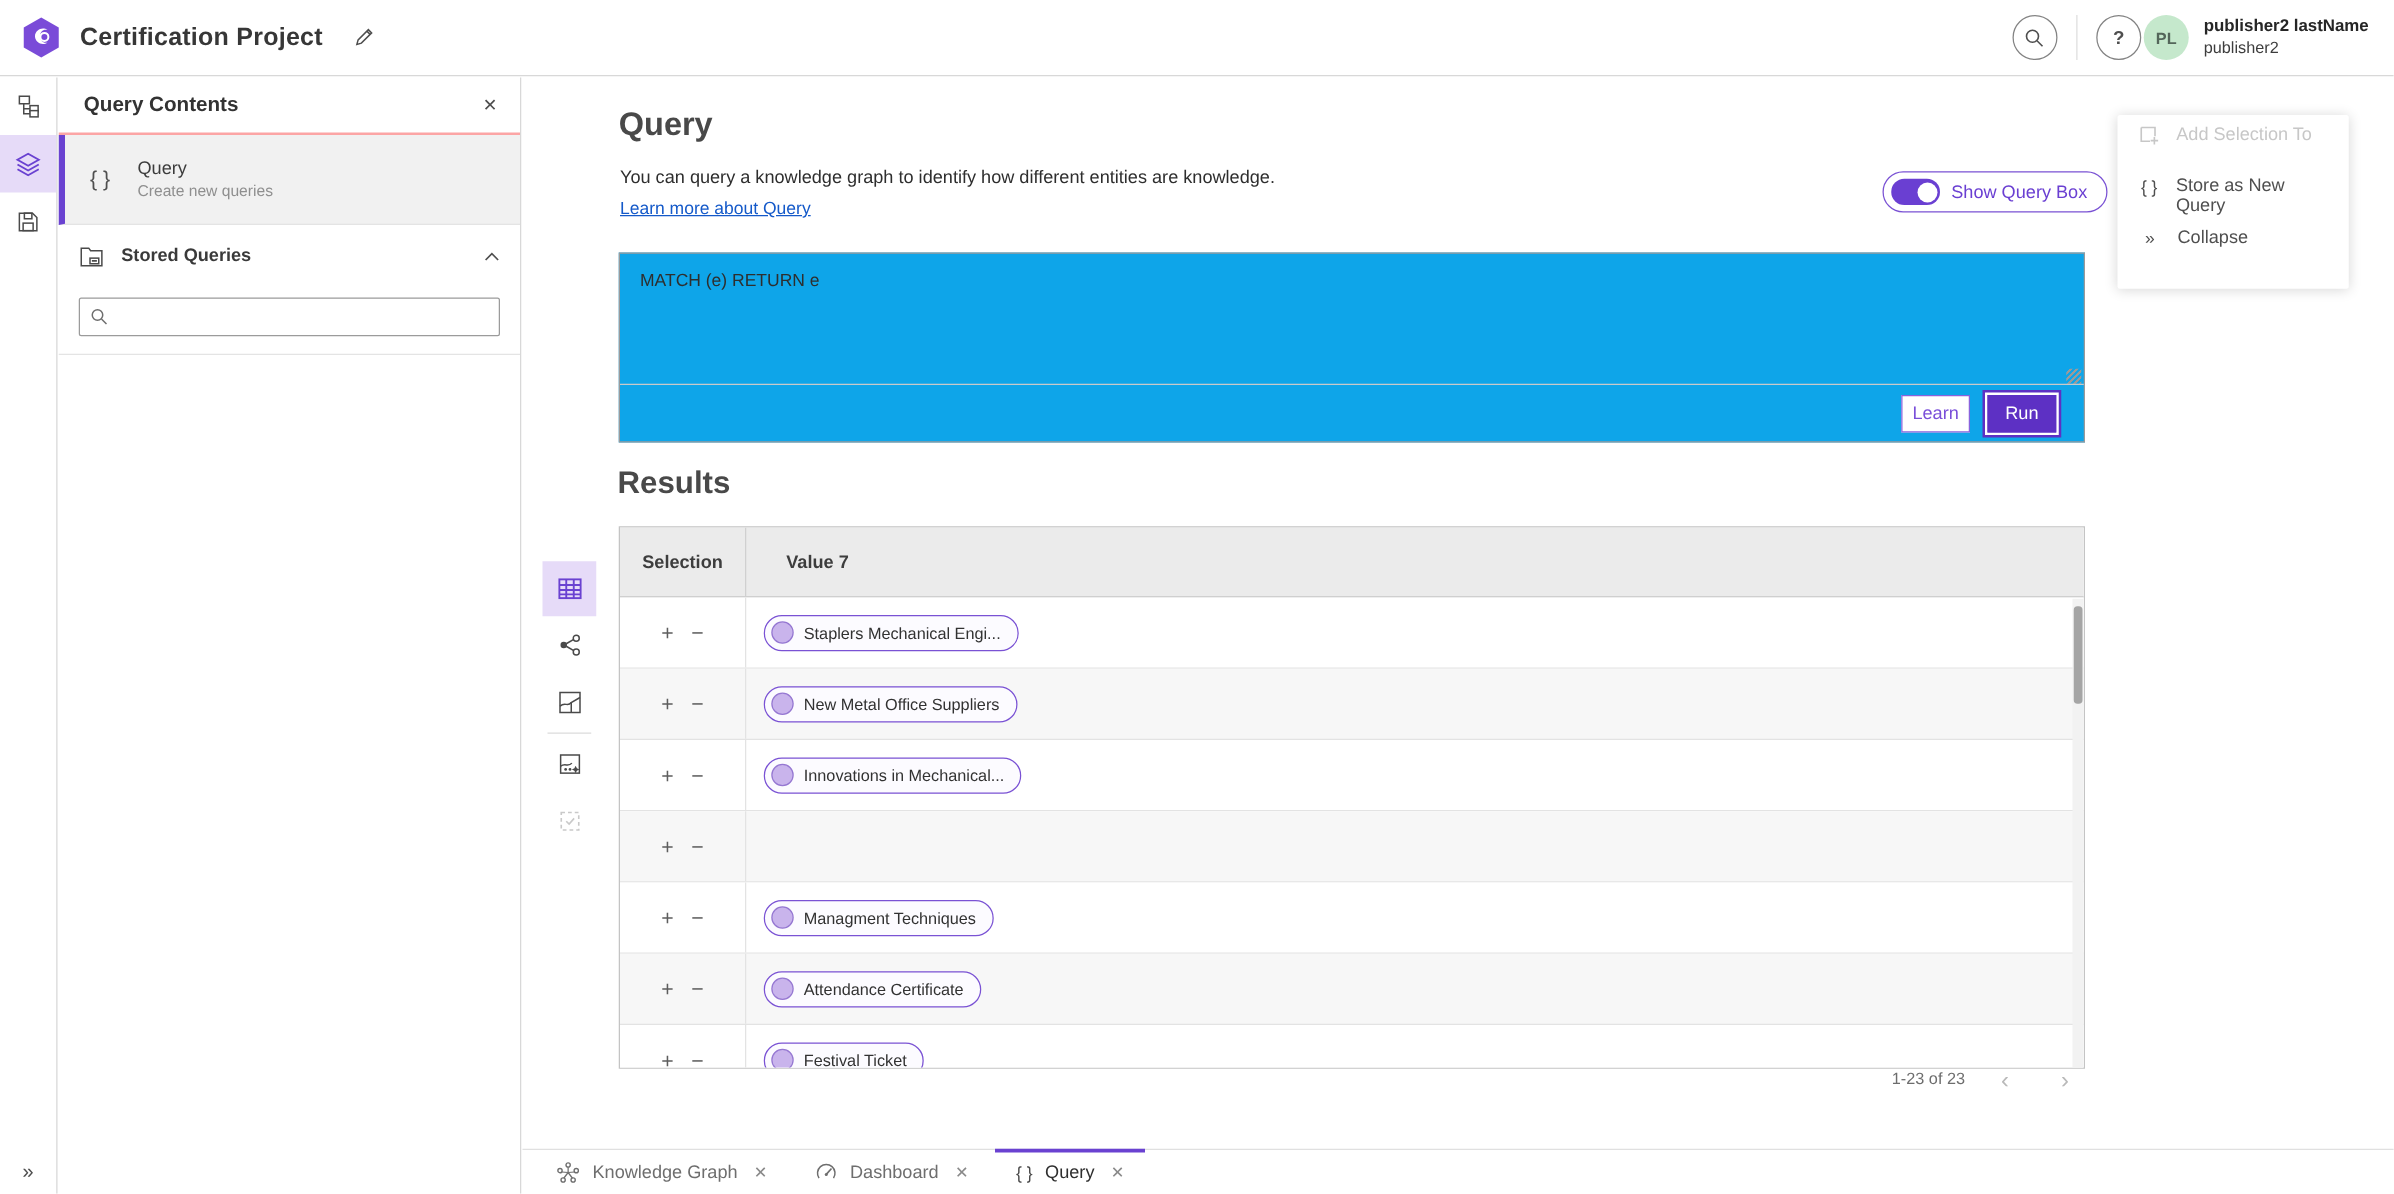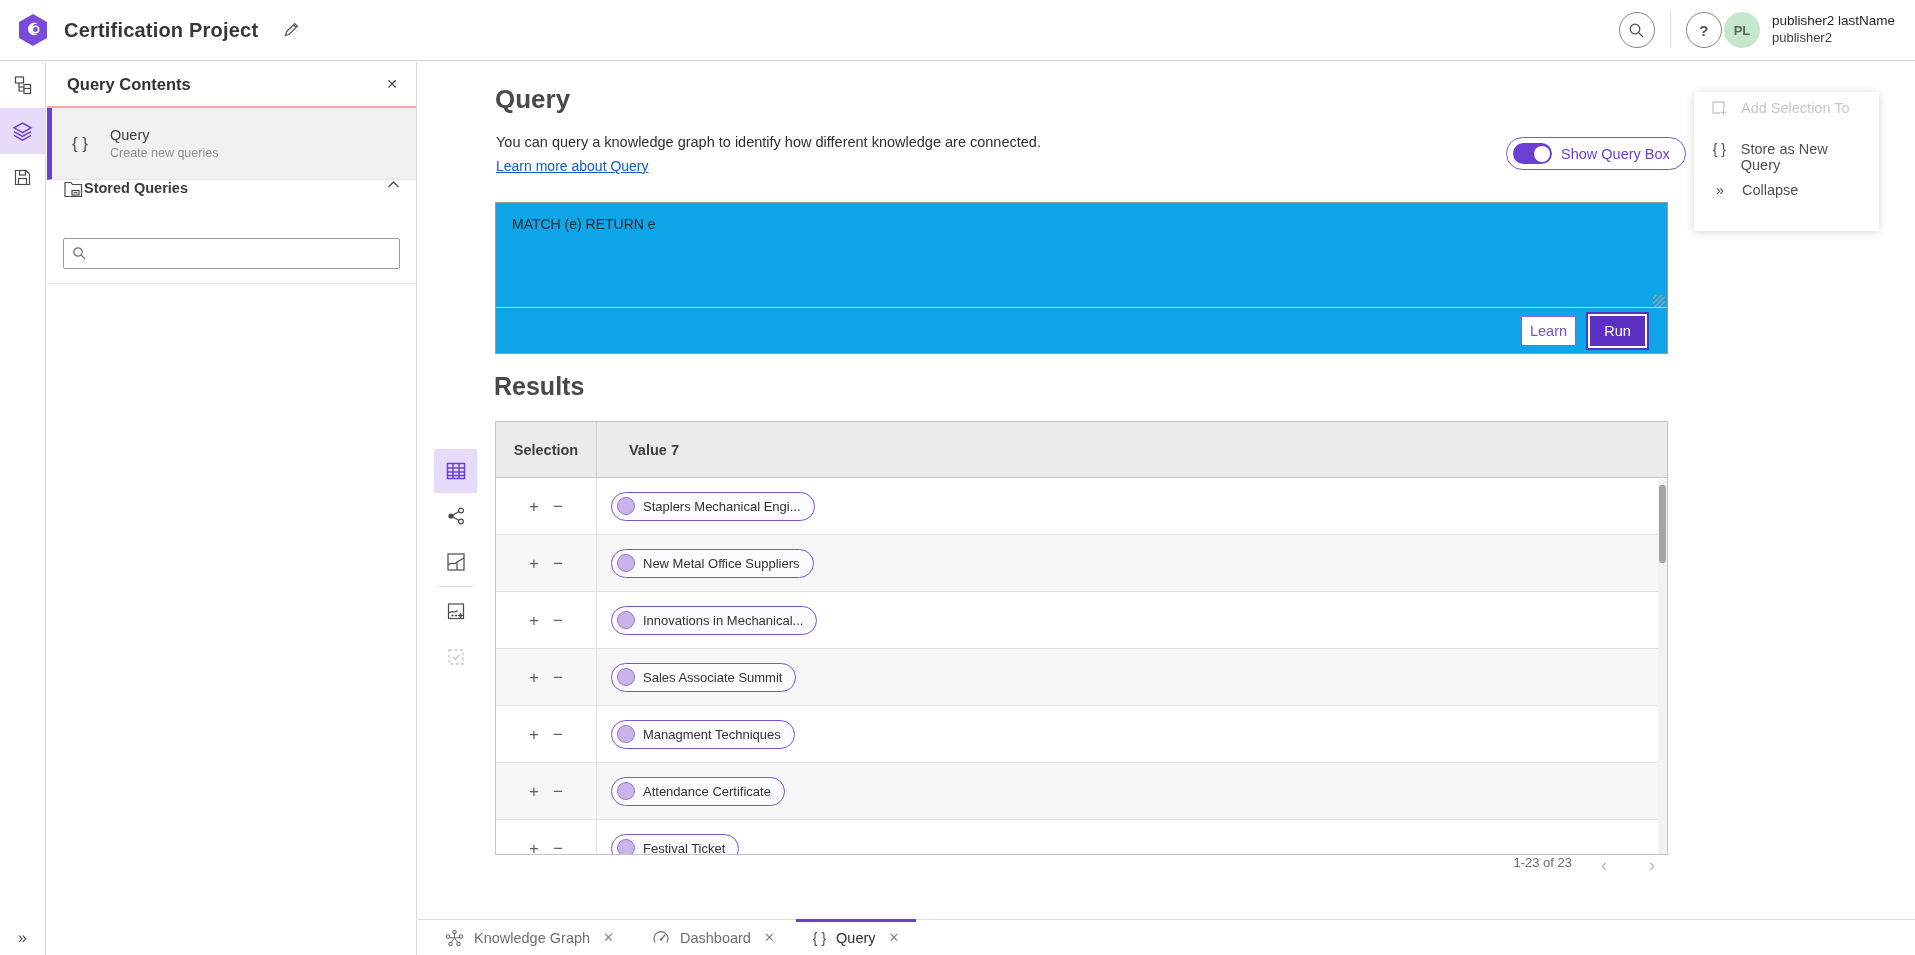--- a/index.html
+++ b/index.html
@@ -14,21 +14,21 @@
   .tb-title { font-size:20px; font-weight:700; color:#373737; margin-left:15px; letter-spacing:.2px; }
   .edit-btn { margin-left:24px; display:flex; align-items:center; cursor:pointer; }
   .tb-spacer { flex:1; }
   .icon-circle { width:36px; height:36px; border:1px solid #838383; border-radius:50%;
     display:flex; align-items:center; justify-content:center; color:#4f4f4f; cursor:pointer; background:#fff; }
   .tb-divider { width:1px; height:36px; background:#dedede; margin:0 15px; }
   .avatar { width:36px; height:36px; border-radius:50%; background:#c5e8cc; color:#54665a;
     display:flex; align-items:center; justify-content:center; font-size:13px; font-weight:700;
     margin:0 12px 0 2px; cursor:pointer; }
   .user-block { line-height:1.25; cursor:pointer; }
-  .user-name { font-size:13.5px; font-weight:400; color:#262626; }
+  .user-name { font-size:13.5px; font-weight:700; color:#262626; }
   .user-sub { font-size:13px; color:#3d3d3d; }
   .help-glyph { font-size:15px; font-weight:700; color:#4f4f4f; }
 
   
   .rail { position:absolute; top:62px; left:0; bottom:0; width:46px; background:#fff;
     border-right:1px solid #d8d8d8; }
   .rail-item { height:46px; display:flex; align-items:center; justify-content:center; cursor:pointer; }
   .rail-item.selected { background:#e6dbf8; }
   .rail-expand { position:absolute; bottom:8px; left:0; width:100%; text-align:center;
     font-size:16px; color:#4f4f4f; cursor:pointer; }
@@ -38,21 +38,21 @@
     border-right:1px solid #d8d8d8; }
   .panel-head { height:46px; display:flex; align-items:center; padding:0 18px 0 20px;
     border-bottom:2px solid #fca5a5; }
   .panel-title { flex:1; font-size:16.5px; font-weight:700; color:#333; }
   .panel-close { font-size:14px; color:#4d4d4d; cursor:pointer; }
   .pq-item { height:72px; background:#f1f1f1; border-left:5px solid #6a42d1;
     border-bottom:1px solid #e4e4e4; display:flex; align-items:center; padding-left:12px; gap:14px; cursor:pointer; }
   .pq-braces { font-size:17px; color:#4f4f4f; width:32px; text-align:center; }
   .pq-title { font-size:14.5px; color:#3c3c3c; }
   .pq-sub { font-size:12.5px; color:#8f8f8f; margin-top:3px; }
-  .stored { height:50px; display:flex; padding:0 16px; cursor:pointer; }
+  .stored { height:50px; display:flex; align-items:center; padding:0 16px; gap:13px; cursor:pointer; }
   .stored-label { flex:1; font-size:14.5px; font-weight:700; color:#3a3a3a; }
   .psearch { margin:8px 16px 0 16px; position:relative; height:31px; }
   .psearch input { width:100%; height:100%; border:1px solid #9b9b9b; border-radius:2px;
     padding:0 8px 0 31px; font-size:13px; color:#333; outline:none; background:#fff; }
   .psearch svg { position:absolute; left:9px; top:8px; }
   .panel-sep { height:1px; background:#e4e4e4; margin-top:14px; }
 
   
   .main { position:absolute; top:62px; left:418px; right:0; bottom:0; background:#fff; }
   .q-heading { position:absolute; left:77px; top:22px; font-size:26px; font-weight:700; color:#494949; }
@@ -227,21 +227,21 @@
         <line x1="9.2" y1="9.2" x2="13.2" y2="13.2" stroke="#6e6e6e" stroke-width="1.2"></line>
       </svg>
       <input type="text" placeholder="" style="">
     </div>
     <div class="panel-sep"></div>
   </div>
 
   <div class="main">
 
     <div class="q-heading">Query</div>
-    <div class="q-desc">You can query a knowledge graph to identify how different knowledge are connected.</div>
+    <div class="q-desc">You can query a knowledge graph to identify how different entities are knowledge.</div>
     <a class="q-link">Learn more about Query</a>
 
     <div class="sqb">
       <div class="switch">
         <div class="knob"></div>
       </div>
       <div class="sqb-label">Show Query Box</div>
     </div>
 
     <div class="qcard">
@@ -363,26 +363,20 @@
             <span class="pill-label">Innovations in Mechanical...</span>
           </span>
         </div>
       </div>
 
       <div class="trow alt">
         <div class="row-sel">
           <span class="pm">+</span>
           <span class="pm">−</span>
         </div>
-        <div class="row-val">
-          <span class="pill">
-            <span class="pill-dot"></span>
-            <span class="pill-label">Sales Associate Summit</span>
-          </span>
-        </div>
       </div>
 
       <div class="trow">
         <div class="row-sel">
           <span class="pm">+</span>
           <span class="pm">−</span>
         </div>
         <div class="row-val">
           <span class="pill">
             <span class="pill-dot"></span>

